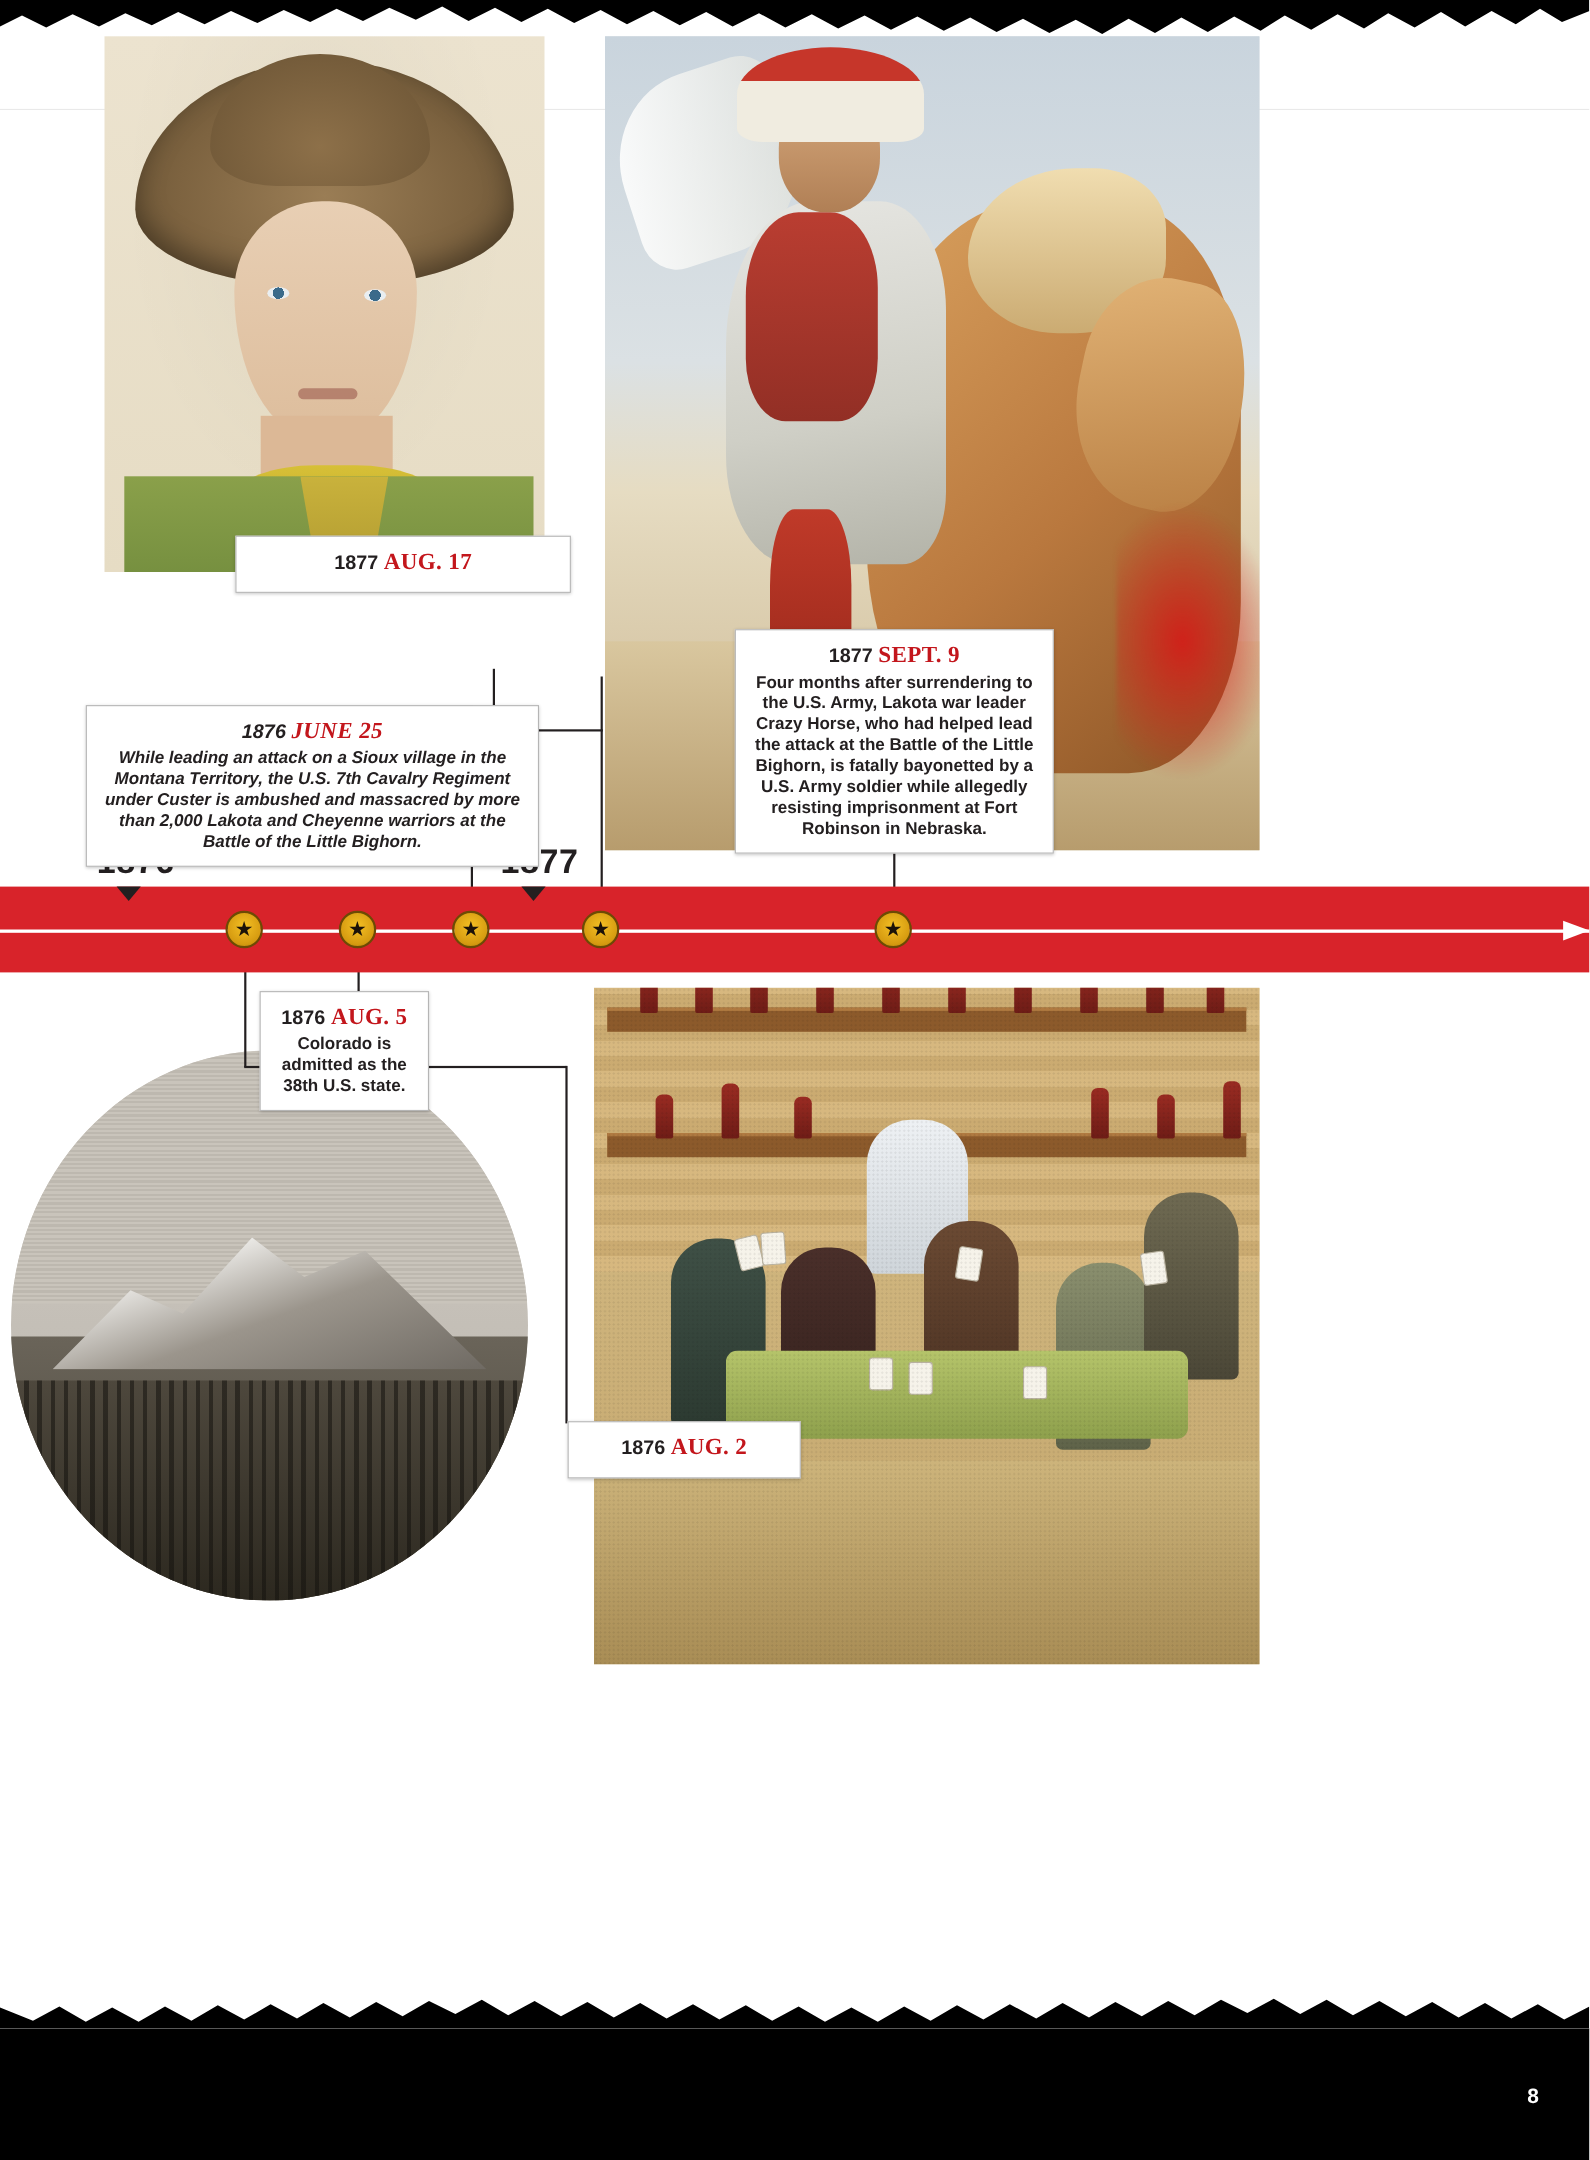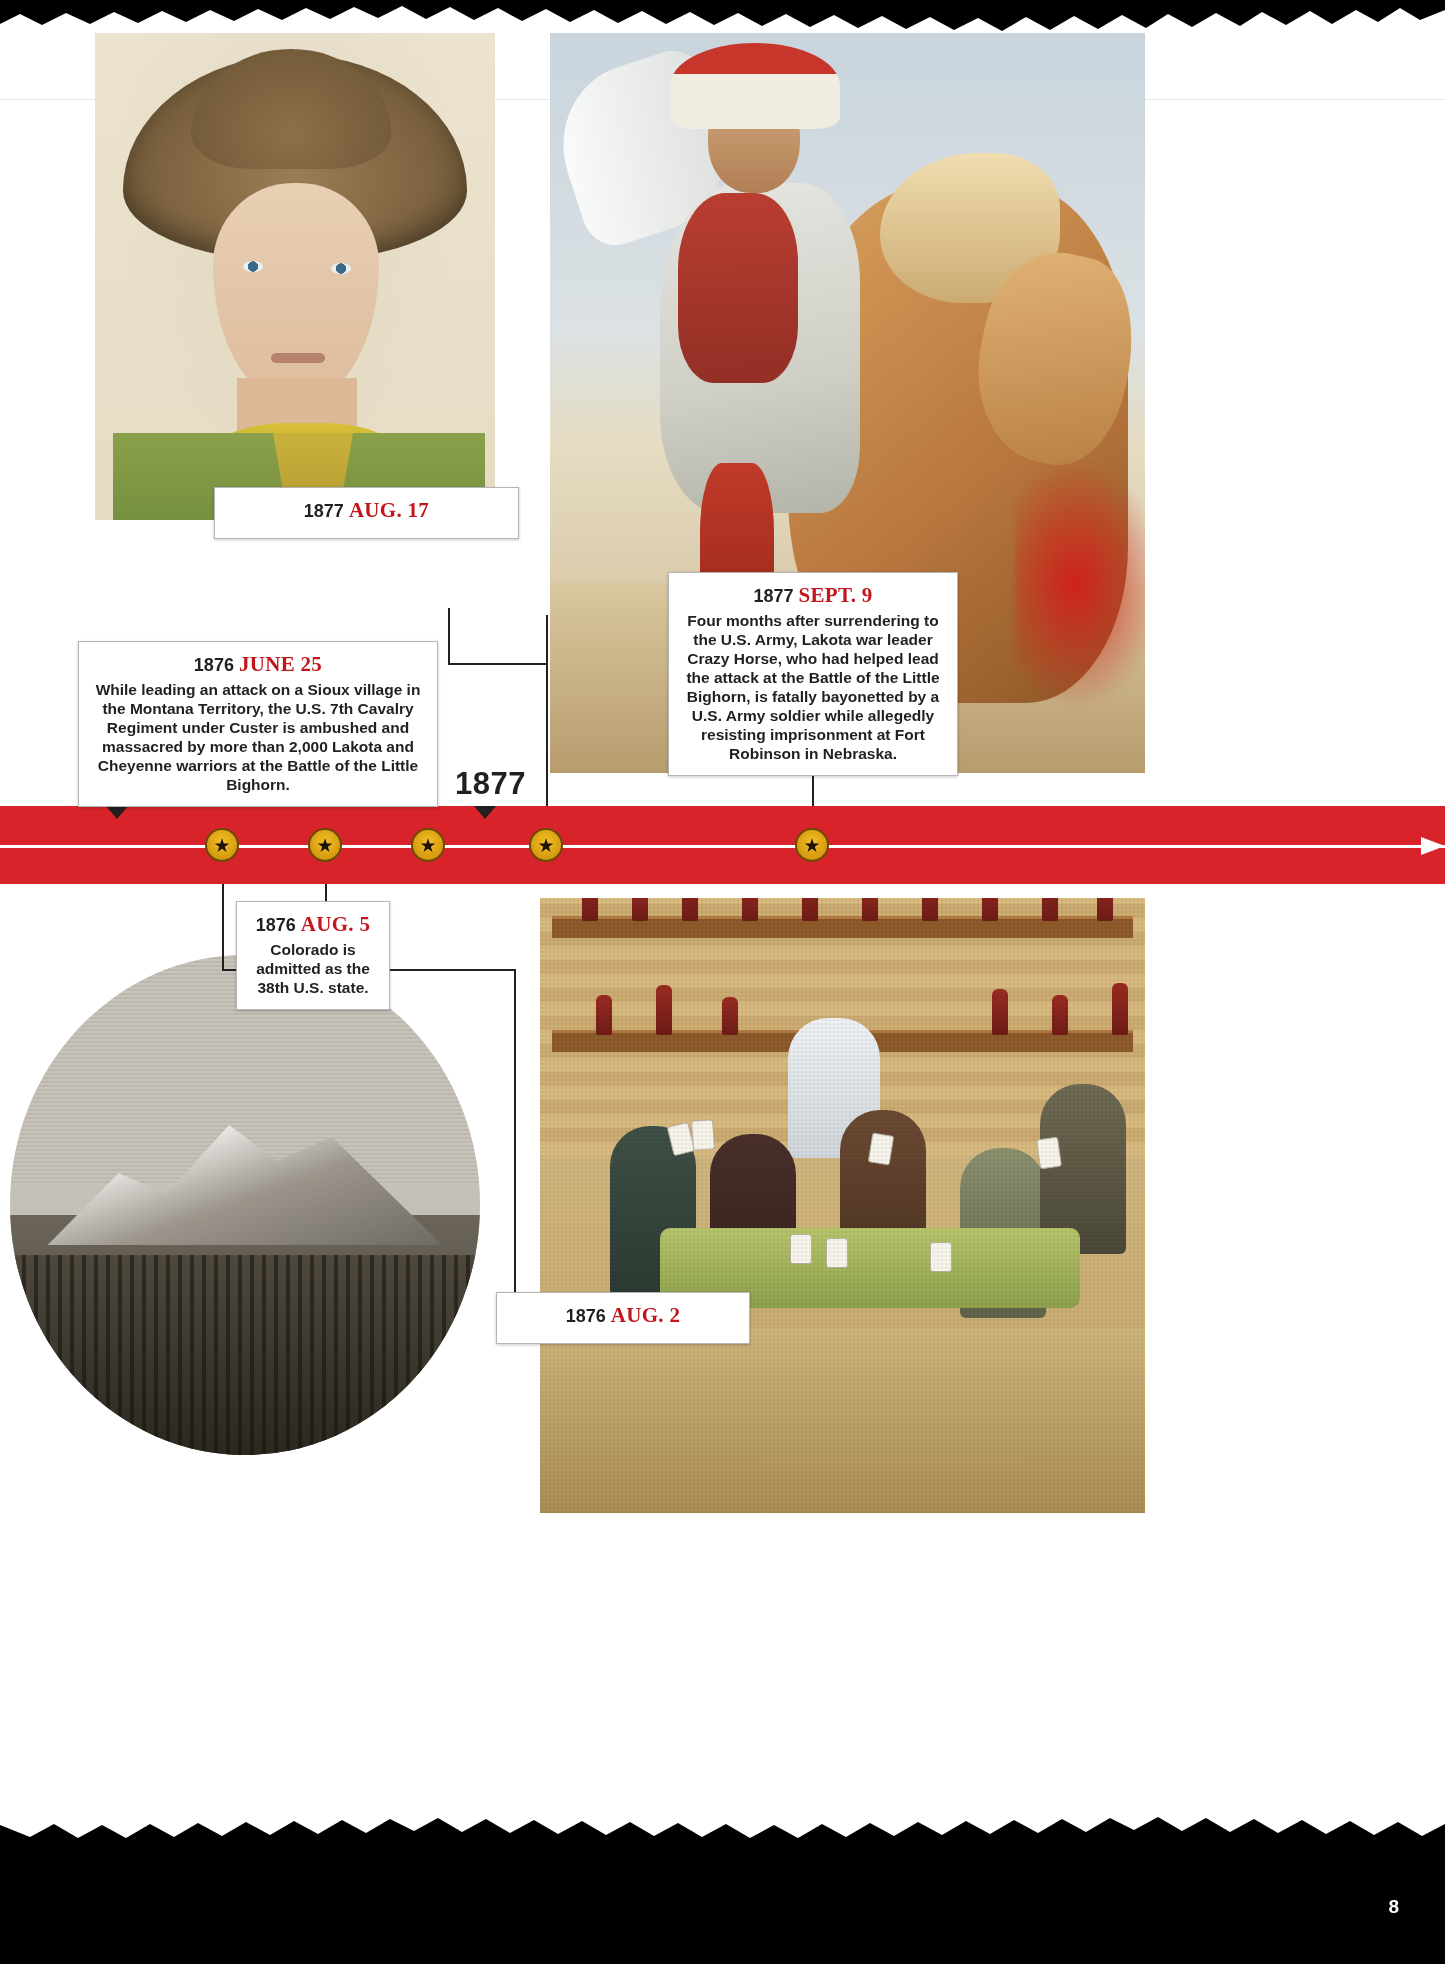--- a/index.html
+++ b/index.html
@@ -311,25 +311,25 @@
     font-size: 21px;
     letter-spacing: .3px;
   }
   .callout .bd {
     font-size: 15.5px;
     line-height: 19px;
     font-weight: bold;
     color: #231f20;
   }
 
-  #c-1876-jun25 { left: 78px;  top: 641px;  width: 360px; }
+  #c-1876-jun25 { left: 78px;  top: 641px;  width: 412px; font-style: italic; }
   #c-1877-aug17 { left: 214px; top: 487px;  width: 305px; }
   #c-1877-sep5  { left: 668px; top: 572px;  width: 290px; }
   #c-1876-aug1  { left: 236px; top: 901px;  width: 154px; }
-  #c-1876-aug2  { left: 496px; top: 1292px; width: 254px; }
+  #c-1876-aug2  { left: 516px; top: 1292px; width: 212px; }
 
   .page-number {
     position: absolute;
     right: 46px; bottom: 46px;
     font-size: 19px; font-weight: bold; color: #ffffff;
   }
   .bottom-black {
     position: absolute; left: 0; bottom: 0; width: 1445px; height: 120px;
     background: #000000;
   }

